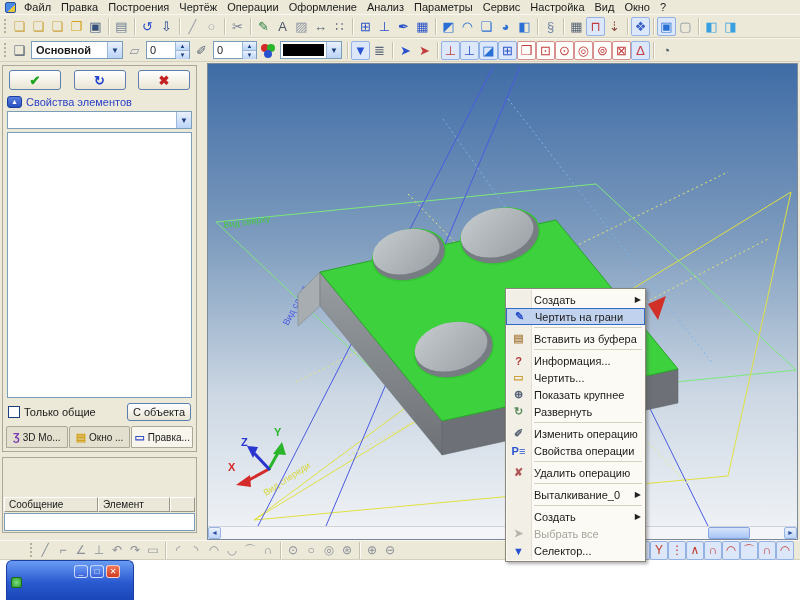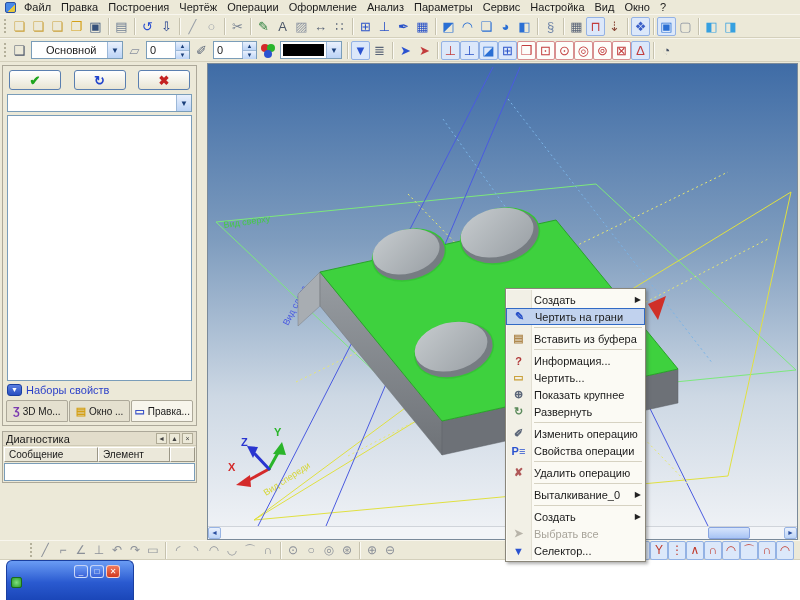--- a/index.html
+++ b/index.html
@@ -23,21 +23,21 @@
   .tb-icon { width:19px; height:19px; display:flex; align-items:center; justify-content:center;
              border:1px solid transparent; border-radius:2px; flex:0 0 19px; }
   .tb-icon .g { font-weight:normal; font-size:13px; line-height:1; font-style:normal; }
   .tb-icon.boxed { border:1px solid #94b2e4; background:#dce8fa; }
   .tb-icon.redbox { border:1px solid #d89090; background:#fdfdfa; }
   .toolbar.small .tb-icon { width:18px; flex-basis:18px; }
   .toolbar.small .tb-icon .g { font-size:12px; }
 
   .xp-combo { height:18px; background:#fff; border:1px solid #7a9db9; display:flex; align-items:center;
               margin:0 2px; position:relative; }
-  .xp-combo .val { flex:1; padding-left:14px; overflow:hidden; white-space:nowrap; }
+  .xp-combo .val { flex:1; padding-left:4px; overflow:hidden; white-space:nowrap;font-weight:bold; }
   .combo-btn { width:15px; height:16px; background:linear-gradient(#eaf1fd,#bcd4f6);
                border-left:1px solid #9cb8d8; color:#1a3f7a; font-size:8px; display:flex;
                align-items:center; justify-content:center; }
   .spinner { width:44px; height:18px; border:1px solid #7a9db9; background:#fff; display:flex; margin:0 2px; }
   .spinner .val { flex:1; padding:2px 0 0 3px; }
   .spin-btns { width:14px; display:flex; flex-direction:column; border-left:1px solid #9cb8d8; }
   .spin-btns i { flex:1; font-style:normal; font-size:6px; line-height:8px; text-align:center; color:#1a3f7a;
                  background:linear-gradient(#eaf1fd,#bcd4f6); }
   .spin-btns i + i { border-top:1px solid #9cb8d8; }
   .rgb-ico { width:19px; height:19px; position:relative; flex:0 0 19px; }
@@ -66,21 +66,21 @@
   .el-combo { margin:1px 4px 3px 4px; }
   .listbox { margin:0 4px; height:266px; background:#fff; border:1px solid #7a9db9; }
   .chk-row { display:flex; align-items:center; gap:4px; padding:5px 5px 3px 5px; }
   .checkbox { width:12px; height:12px; border:1px solid #1a3f7a; background:#fff; flex:0 0 12px; }
   .obj-btn { margin-left:auto; width:64px; height:18px; font-size:11px; font-weight:normal; }
   .tabs { display:flex; padding:2px 3px 3px 3px; gap:1px; }
   .tab { flex:1; height:22px; border:1px solid #aca899; background:#e4e0cf; display:flex; align-items:center;
          justify-content:center; gap:3px; font-size:10px; border-radius:2px 2px 0 0; }
   .tab .tico { font-size:11px; font-weight:bold; }
   .tab.active { background:#f7f5ec; }
-  .grid-head { display:flex; background:#ece9d8; padding:1px 1px 0 1px; }
+  .grid-head { display:flex; background:#ece9d8; padding:1px 1px 0 1px;margin-top:38px; }
   .gh-cell { border:1px solid; border-color:#ffffff #9a9686 #9a9686 #ffffff; padding:1px 4px; font-size:10px;
              background:#ebe8da; }
   .gh-1 { width:94px; } .gh-2 { width:72px; } .gh-3 { flex:1; }
   .diag-body { margin:1px; height:18px; background:#fff; border:1px solid #7a9db9; }
 
   
   .viewport { position:absolute; left:207px; top:63px; width:591px; height:477px; border:1px solid #7a8a9a;
               background:#fff; }
   .viewport svg { display:block; }
   .hscroll { position:relative; height:13px; background:#f3f5f8; border-top:1px solid #d0d4da; display:flex; }
@@ -349,54 +349,53 @@
           <div class="xbtn">
               <span fill="#1fa51f" style="color: rgb(31, 165, 31); fill: rgb(31, 165, 31);">✔</span>
             </div>
           <div class="xbtn">
               <span fill="#2244cc" style="color: rgb(34, 68, 204); fill: rgb(34, 68, 204);">↻</span>
             </div>
           <div class="xbtn">
               <span fill="#c42222" style="color: rgb(196, 34, 34); fill: rgb(196, 34, 34);">✖</span>
             </div>
         </div>
+        <div class="sec-head">
+          <i class="sec-chevron">▲</i>
+          <span>Свойства элементов</span>
+        </div>
         <div class="xp-combo el-combo">
           <span class="val"></span>
           <span class="combo-btn">▼</span>
         </div>
         <div class="listbox"></div>
-        <div class="sec-head">
-          <i class="sec-chevron">▼</i>
-          <span>Наборы свойств</span>
+        <div class="chk-row">
+          <span class="checkbox"></span>
+          <span>Только общие</span>
+          <div class="xbtn obj-btn">
+              <span>С объекта</span>
+            </div>
         </div>
         <div class="tabs">
           <div class="tab">
             <span class="tico" fill="#7a3ab0" style="color: rgb(122, 58, 176); fill: rgb(122, 58, 176);">Ʒ</span>
             <span>3D Мо...</span>
           </div>
           <div class="tab">
             <span class="tico" fill="#d4a017" style="color: rgb(212, 160, 23); fill: rgb(212, 160, 23);">▤</span>
             <span>Окно ...</span>
           </div>
           <div class="tab active">
             <span class="tico" fill="#3a52c8" style="color: rgb(58, 82, 200); fill: rgb(58, 82, 200);">▭</span>
             <span>Правка...</span>
           </div>
         </div>
       </div>
 
       <div class="palette">
-        <div class="palette-title">
-          <span>Диагностика</span>
-          <span class="pbtns">
-            <span class="pbtn">◄</span>
-            <span class="pbtn">▲</span>
-            <span class="pbtn">×</span>
-          </span>
-        </div>
         <div class="grid-head">
           <span class="gh-cell gh-1">Сообщение</span>
           <span class="gh-cell gh-2">Элемент</span>
           <span class="gh-cell gh-3"></span>
         </div>
         <div class="diag-body"></div>
       </div>
     </div>
 
     <div class="viewport">

